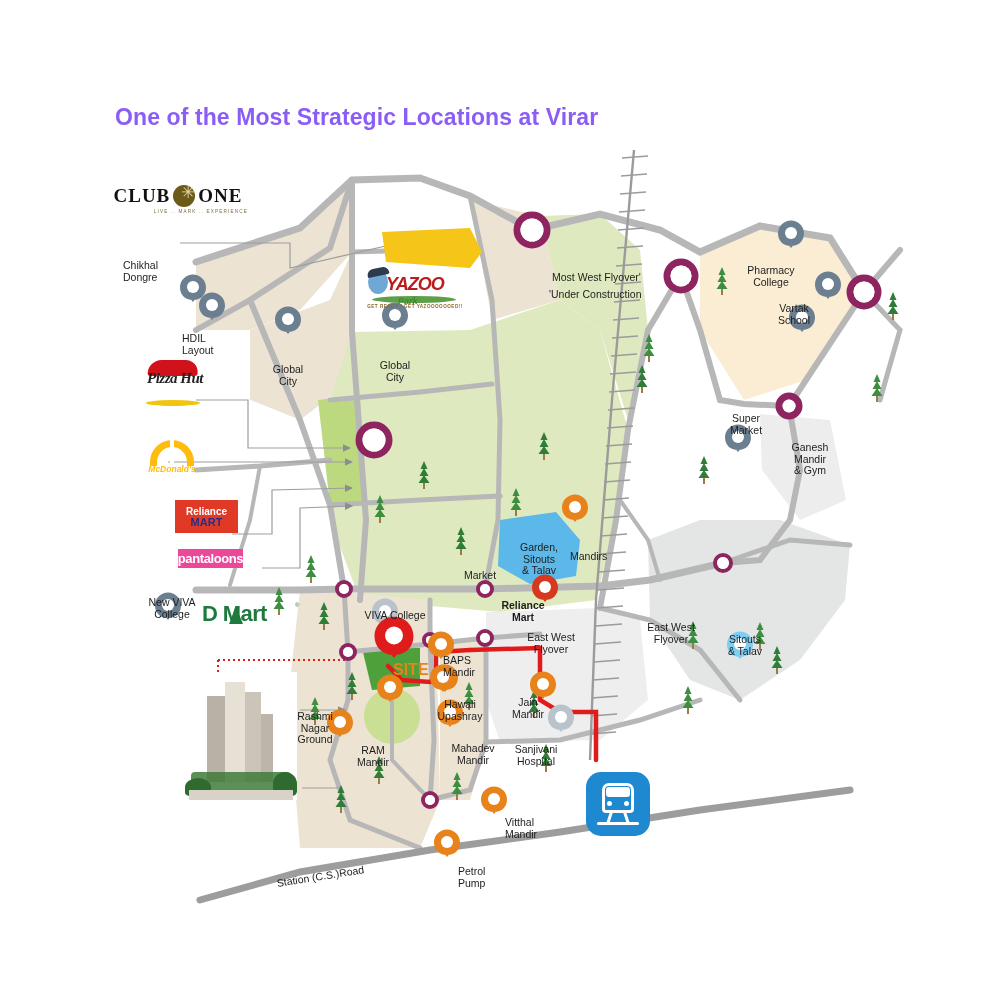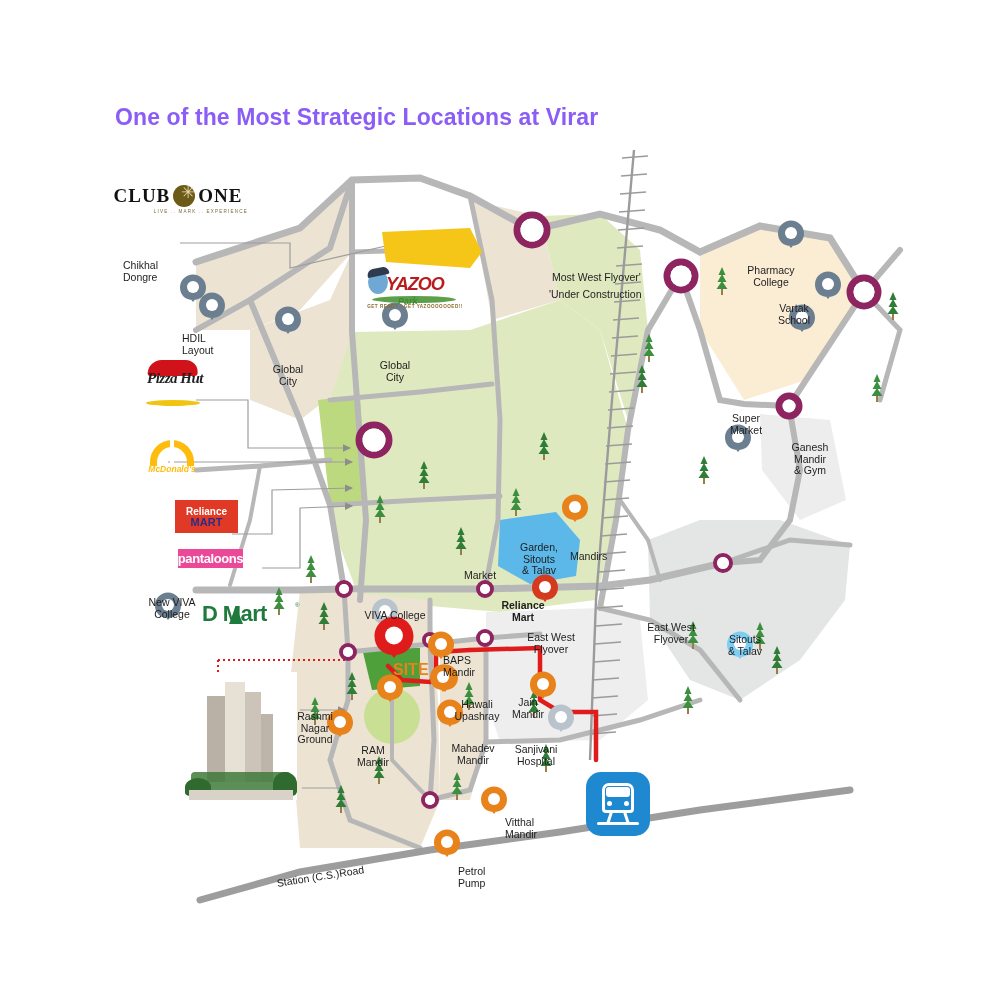--- a/index.html
+++ b/index.html
@@ -584,21 +584,21 @@
 College</div>
       <div class="lbl" style="left: 515px; top: 632px; width: 72px;">East West
 Flyover</div>
       <div class="lbl" style="left: 635px; top: 622px; width: 72px;">East West
 Flyover</div>
       <div class="lbl" style="left: 718px; top: 634px; width: 54px;">Sitouts
 &amp; Talav</div>
       <div class="lbl l" style="left: 393px; top: 664px; width: 44px; color: rgb(232, 130, 26); font-weight: bold; font-size: 16px;">SITE</div>
       <div class="lbl l" style="left: 443px; top: 655px; width: 50px;">BAPS
 Mandir</div>
-      <div class="lbl" style="left: 430px; top: 699px; width: 60px; margin-left: 17px;">Hawali
+      <div class="lbl" style="left: 430px; top: 699px; width: 60px;">Hawali
 Upashray</div>
       <div class="lbl" style="left: 503px; top: 697px; width: 50px;">Jain
 Mandir</div>
       <div class="lbl" style="left: 286px; top: 711px; width: 58px;">Rashmi
 Nagar
 Ground</div>
       <div class="lbl" style="left: 442px; top: 743px; width: 62px;">Mahadev
 Mandir</div>
       <div class="lbl" style="left: 505px; top: 744px; width: 62px;">Sanjivani
 Hospital</div>

